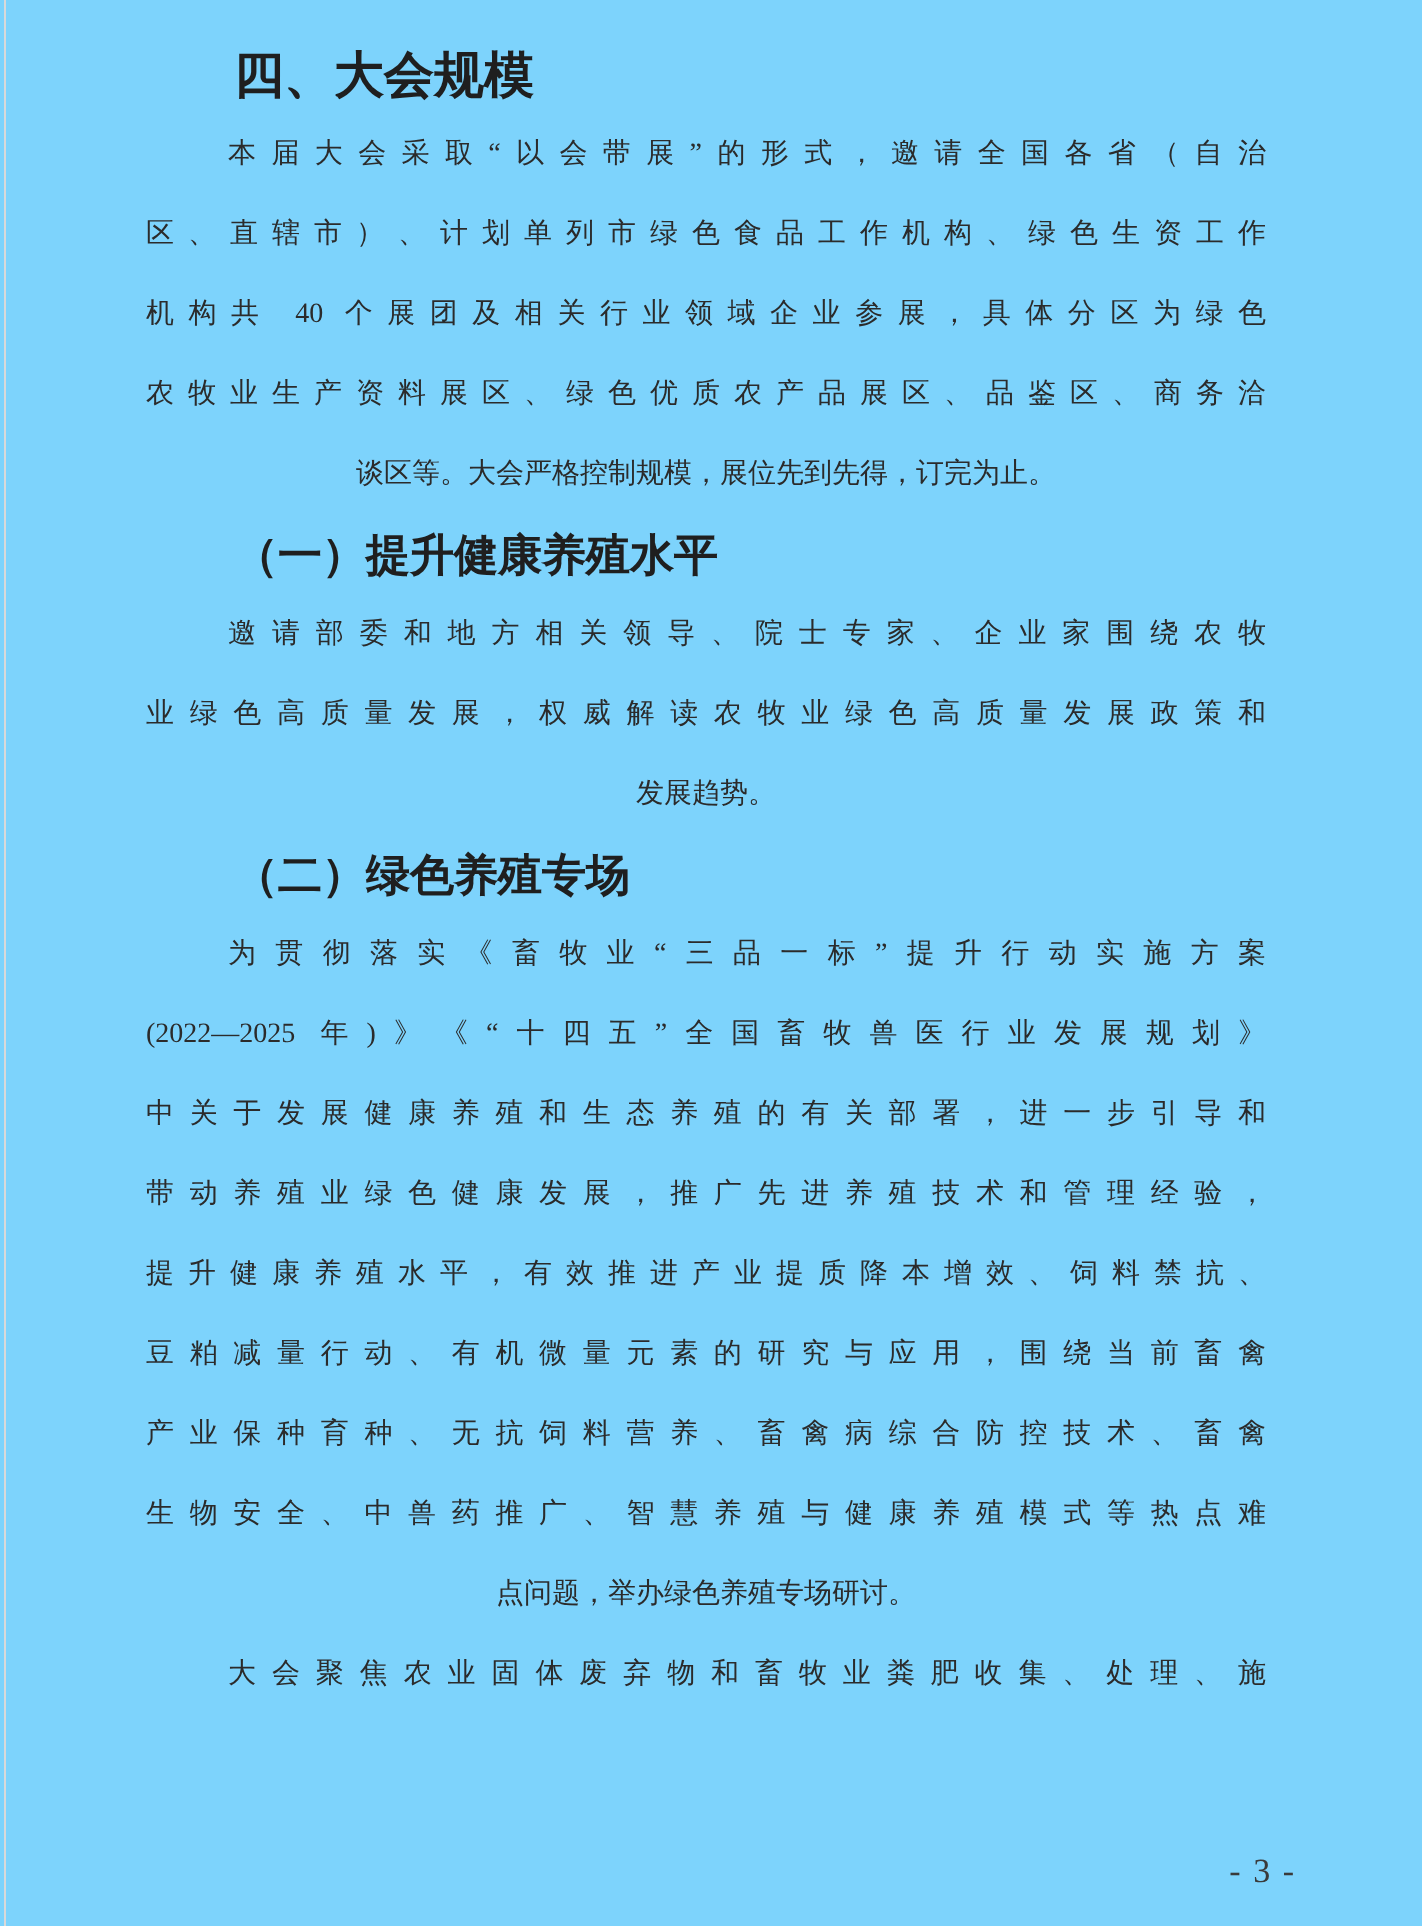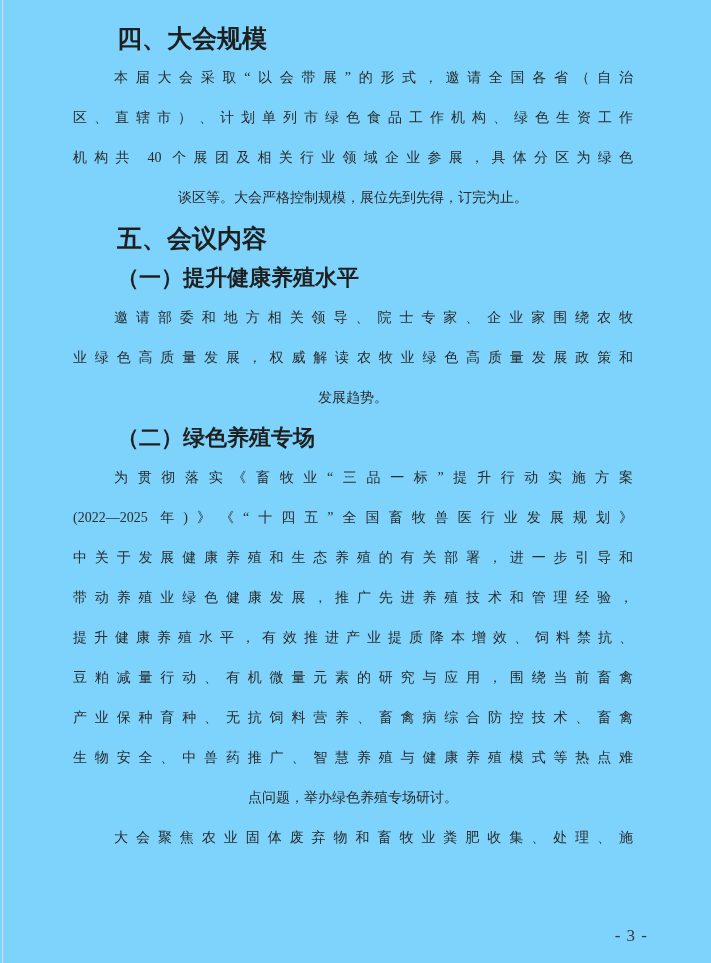--- a/index.html
+++ b/index.html
@@ -66,22 +66,22 @@
 <body>
 
 <div class="page">
   <div class="scan-edge"></div>
 
   <div class="content">
     <div class="line h1">四、大会规模</div>
     <div class="line pj ind">本届大会采取“以会带展”的形式，邀请全国各省（自治</div>
     <div class="line pj">区、直辖市）、计划单列市绿色食品工作机构、绿色生资工作</div>
     <div class="line pj">机构共 40 个展团及相关行业领域企业参展，具体分区为绿色</div>
+    <div class="line pj">农牧业生产资料展区、绿色优质农产品展区、品鉴区、商务洽</div>
     <div class="line pl">谈区等。大会严格控制规模，展位先到先得，订完为止。</div>
-    <div class="line h1">五、会议内容</div>
     <div class="line h2">（一）提升健康养殖水平</div>
     <div class="line pj ind">邀请部委和地方相关领导、院士专家、企业家围绕农牧</div>
     <div class="line pj">业绿色高质量发展，权威解读农牧业绿色高质量发展政策和</div>
     <div class="line pl">发展趋势。</div>
     <div class="line h2">（二）绿色养殖专场</div>
     <div class="line pj ind">为贯彻落实《畜牧业“三品一标”提升行动实施方案</div>
     <div class="line pj">(2022—2025 年)》《“十四五”全国畜牧兽医行业发展规划》</div>
     <div class="line pj">中关于发展健康养殖和生态养殖的有关部署，进一步引导和</div>
     <div class="line pj">带动养殖业绿色健康发展，推广先进养殖技术和管理经验，</div>
     <div class="line pj">提升健康养殖水平，有效推进产业提质降本增效、饲料禁抗、</div>

